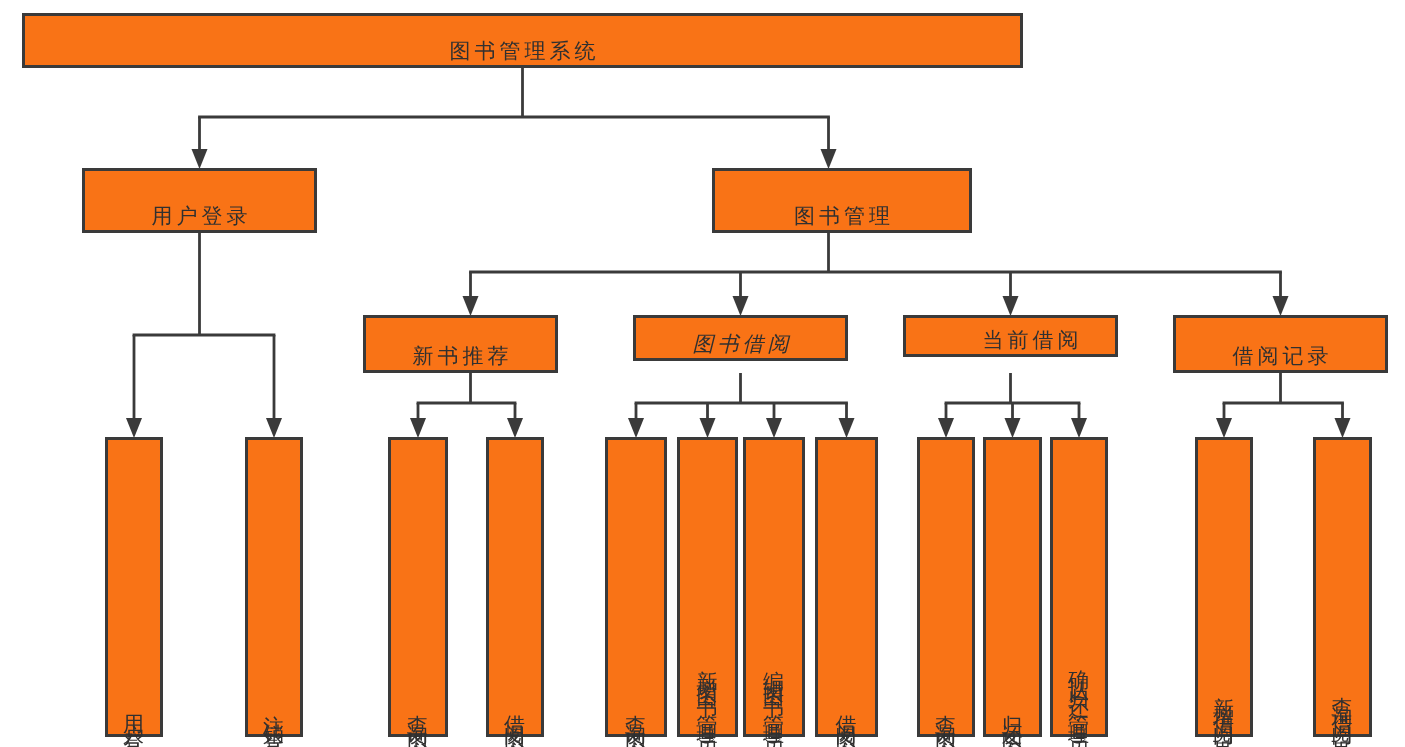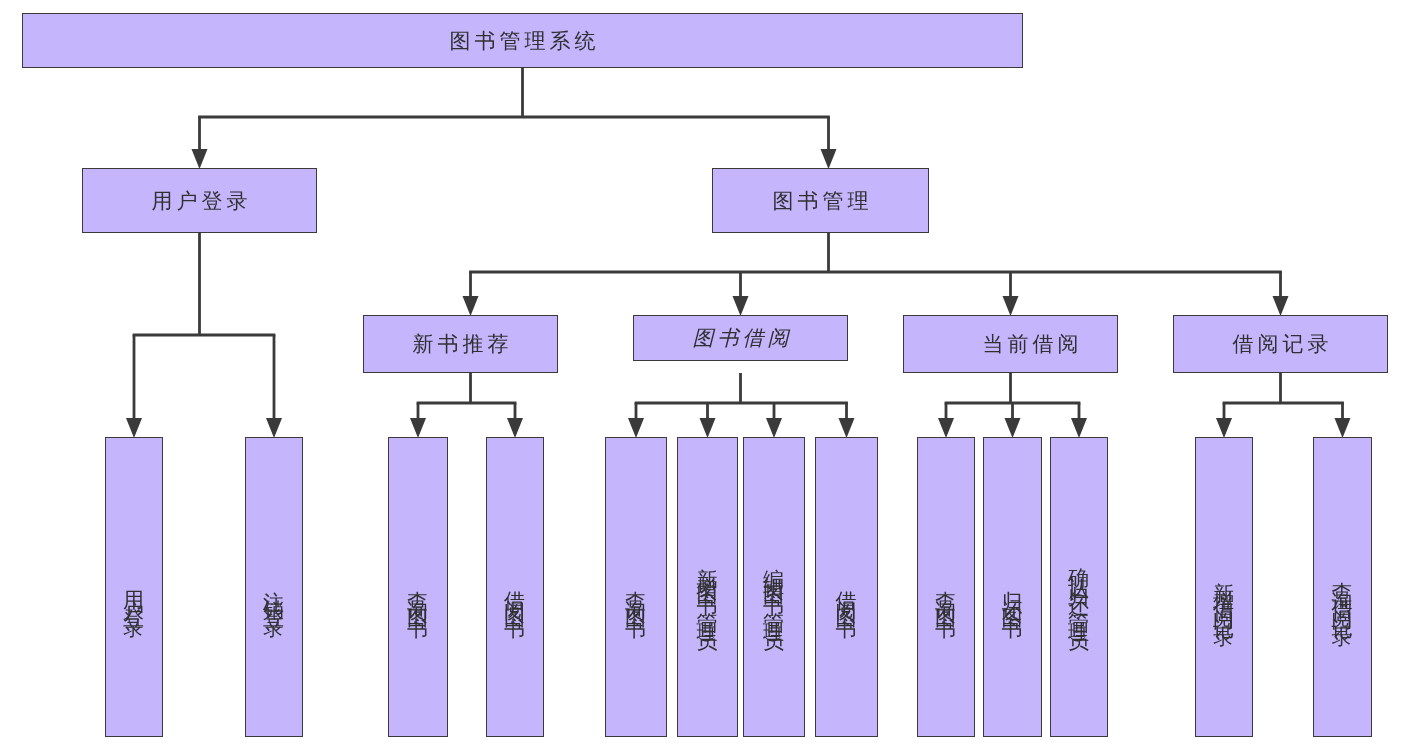--- a/index.html
+++ b/index.html
@@ -17,24 +17,24 @@
   }
   #connectors {
     position: absolute;
     left: 0;
     top: 0;
     z-index: 1;
   }
   .node {
     position: absolute;
     box-sizing: border-box;
-    background: #c4b5fd;
-    border: 1px solid #15803d;
+    background: #f97316;
+    border: 3px solid #15803d;
     display: flex;
-    align-items: center;
+    align-items: flex-end;
     justify-content: center;
     z-index: 2;
     color: #303030;
   }
   .node .label {
     font-size: 21px;
     letter-spacing: 4px;
     white-space: nowrap;
     text-indent: 4px; 
   }
@@ -114,30 +114,30 @@
       <polygon points="1216,418 1232,418 1224,438" fill="#3a3a3a"></polygon>
       <line x1="1342.5" y1="403" x2="1342.5" y2="419" stroke="#3a3a3a" stroke-width="2.8"></line>
       <polygon points="1334.5,418 1350.5,418 1342.5,438" fill="#3a3a3a"></polygon>
     </svg>
 <div class="node" style="left: 22px; top: 13px; width: 1001px; height: 55px; border-color: rgb(58, 58, 58); color: rgb(48, 48, 48);">
       <span class="label">图书管理系统</span>
     </div>
     <div class="node" style="left: 82px; top: 168px; width: 235px; height: 65px; border-color: rgb(58, 58, 58); color: rgb(48, 48, 48);">
       <span class="label">用户登录</span>
     </div>
-    <div class="node" style="left: 712px; top: 168px; width: 217px; height: 65px; border-color: rgb(58, 58, 58); color: rgb(48, 48, 48);">
+    <div class="node" style="left: 712px; top: 168px; width: 260px; height: 65px; border-color: rgb(58, 58, 58); color: rgb(48, 48, 48);">
       <span class="label">图书管理</span>
     </div>
     <div class="node" style="left: 363px; top: 315px; width: 195px; height: 58px; border-color: rgb(58, 58, 58); color: rgb(48, 48, 48);">
       <span class="label">新书推荐</span>
     </div>
     <div class="node" style="left: 633px; top: 315px; width: 215px; height: 46px; border-color: rgb(58, 58, 58); color: rgb(48, 48, 48); font-style: italic;">
       <span class="label">图书借阅</span>
     </div>
-    <div class="node" style="left: 903px; top: 315px; width: 215px; height: 58px; border-color: rgb(58, 58, 58); color: rgb(48, 48, 48); padding-left: 40px;">
+    <div class="node" style="left: 903px; top: 315px; width: 215px; height: 42px; border-color: rgb(58, 58, 58); color: rgb(48, 48, 48); padding-left: 40px;">
       <span class="label">当前借阅</span>
     </div>
     <div class="node" style="left: 1173px; top: 315px; width: 215px; height: 58px; border-color: rgb(58, 58, 58); color: rgb(48, 48, 48);">
       <span class="label">借阅记录</span>
     </div>
     <div class="node vertical" style="left: 105px; top: 437px; width: 58px; height: 300px; border-color: rgb(58, 58, 58); color: rgb(48, 48, 48);">
       <span class="label">用户登录</span>
     </div>
     <div class="node vertical" style="left: 245px; top: 437px; width: 58px; height: 300px; border-color: rgb(58, 58, 58); color: rgb(48, 48, 48);">
       <span class="label">注销登录</span>

